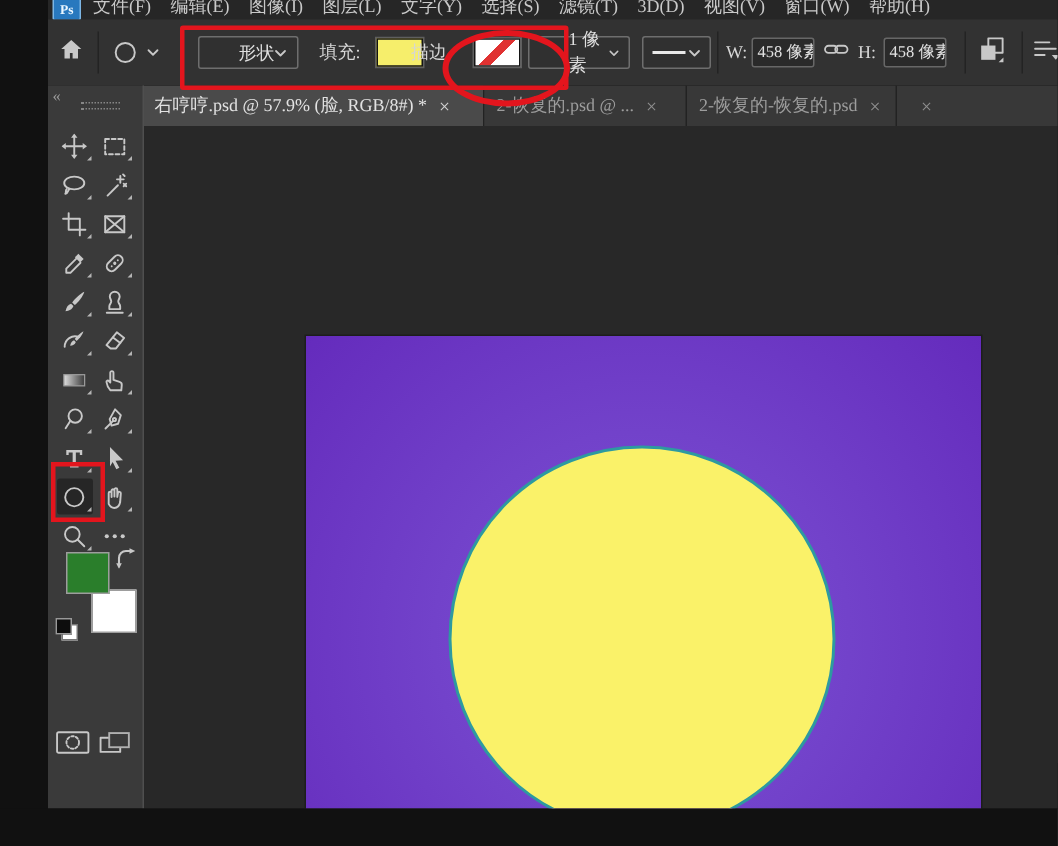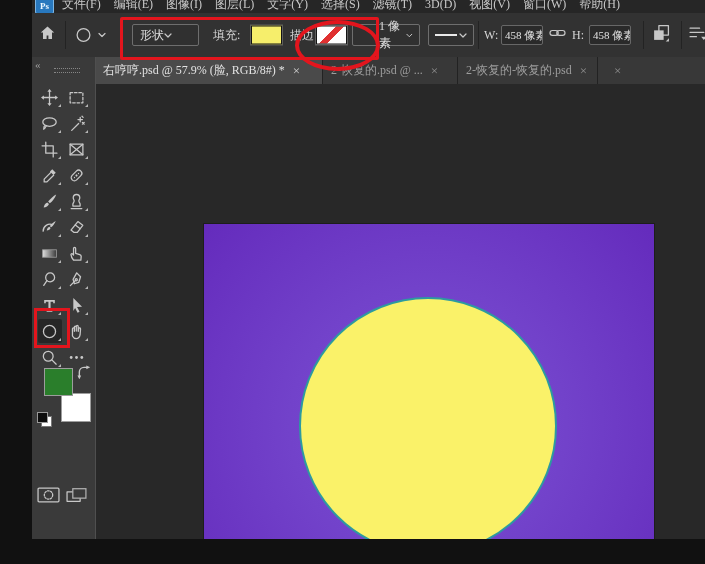--- a/index.html
+++ b/index.html
@@ -100,29 +100,29 @@
     </div>
     <div class="ob sep" style="left:33px"></div>
     <div class="ob" style="left:43px;display:flex;align-items:center;gap:6px">
       <svg width="17" height="17" viewBox="0 0 16 16">
           <circle class="ic" cx="8" cy="8" r="6" stroke-width="1.4"></circle>
         </svg>
       <svg class="chevron" width="8" height="5" viewBox="0 0 8 5">
           <path class="ic" d="M1 1l3 3 3-3" stroke="#aaa"></path>
         </svg>
     </div>
-    <div class="ob field" style="left:100px;width:67px;padding:0 7px;justify-content:flex-start">
+    <div class="ob field" style="left:100px;width:67px;padding:0 7px;justify-content:flex-end">
       <span>形状</span>
       <svg class="chevron" width="8" height="5" viewBox="0 0 8 5">
           <path class="ic" d="M1 1l3 3 3-3" stroke="#aaa"></path>
         </svg>
     </div>
     <span class="ob lbl" style="left:181px">填充:</span>
     <div class="ob swatch fill" style="left:219px"></div>
-    <span class="ob lbl" style="left:258px">描边</span>
+    <span class="ob lbl" style="left:242px">描边</span>
     <div class="ob swatch stroke-none" style="left:284px"></div>
     <div class="ob field" style="left:320px;width:68px;padding:0 6px 0 26px;justify-content:center">
       <span>1 像素</span>
       <svg class="chevron" width="8" height="5" viewBox="0 0 8 5">
           <path class="ic" d="M1 1l3 3 3-3" stroke="#aaa"></path>
         </svg>
     </div>
     <div class="ob field" style="left:396px;width:46px;padding:0 6px;justify-content:space-between">
       <span style="display:inline-block;width:22px;height:2px;background:#e9e9e9"></span>
       <svg class="chevron" width="8" height="5" viewBox="0 0 8 5">

